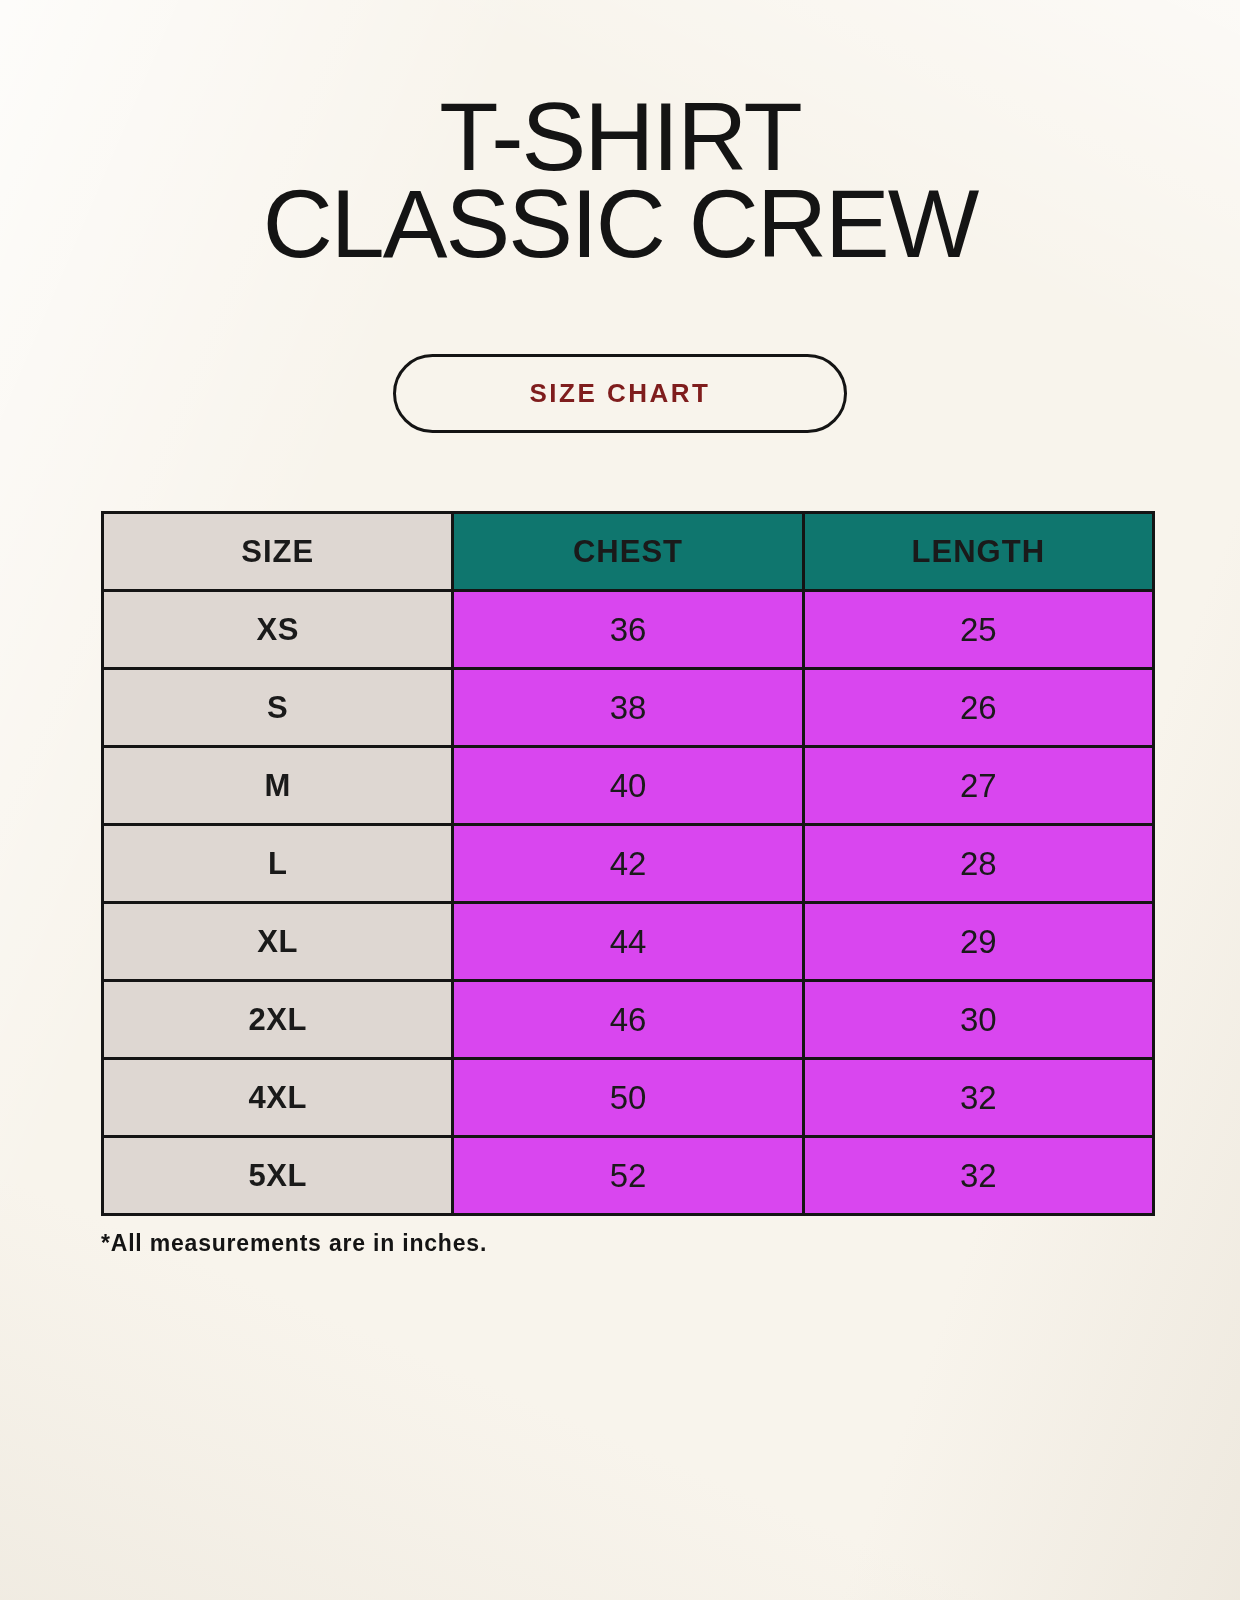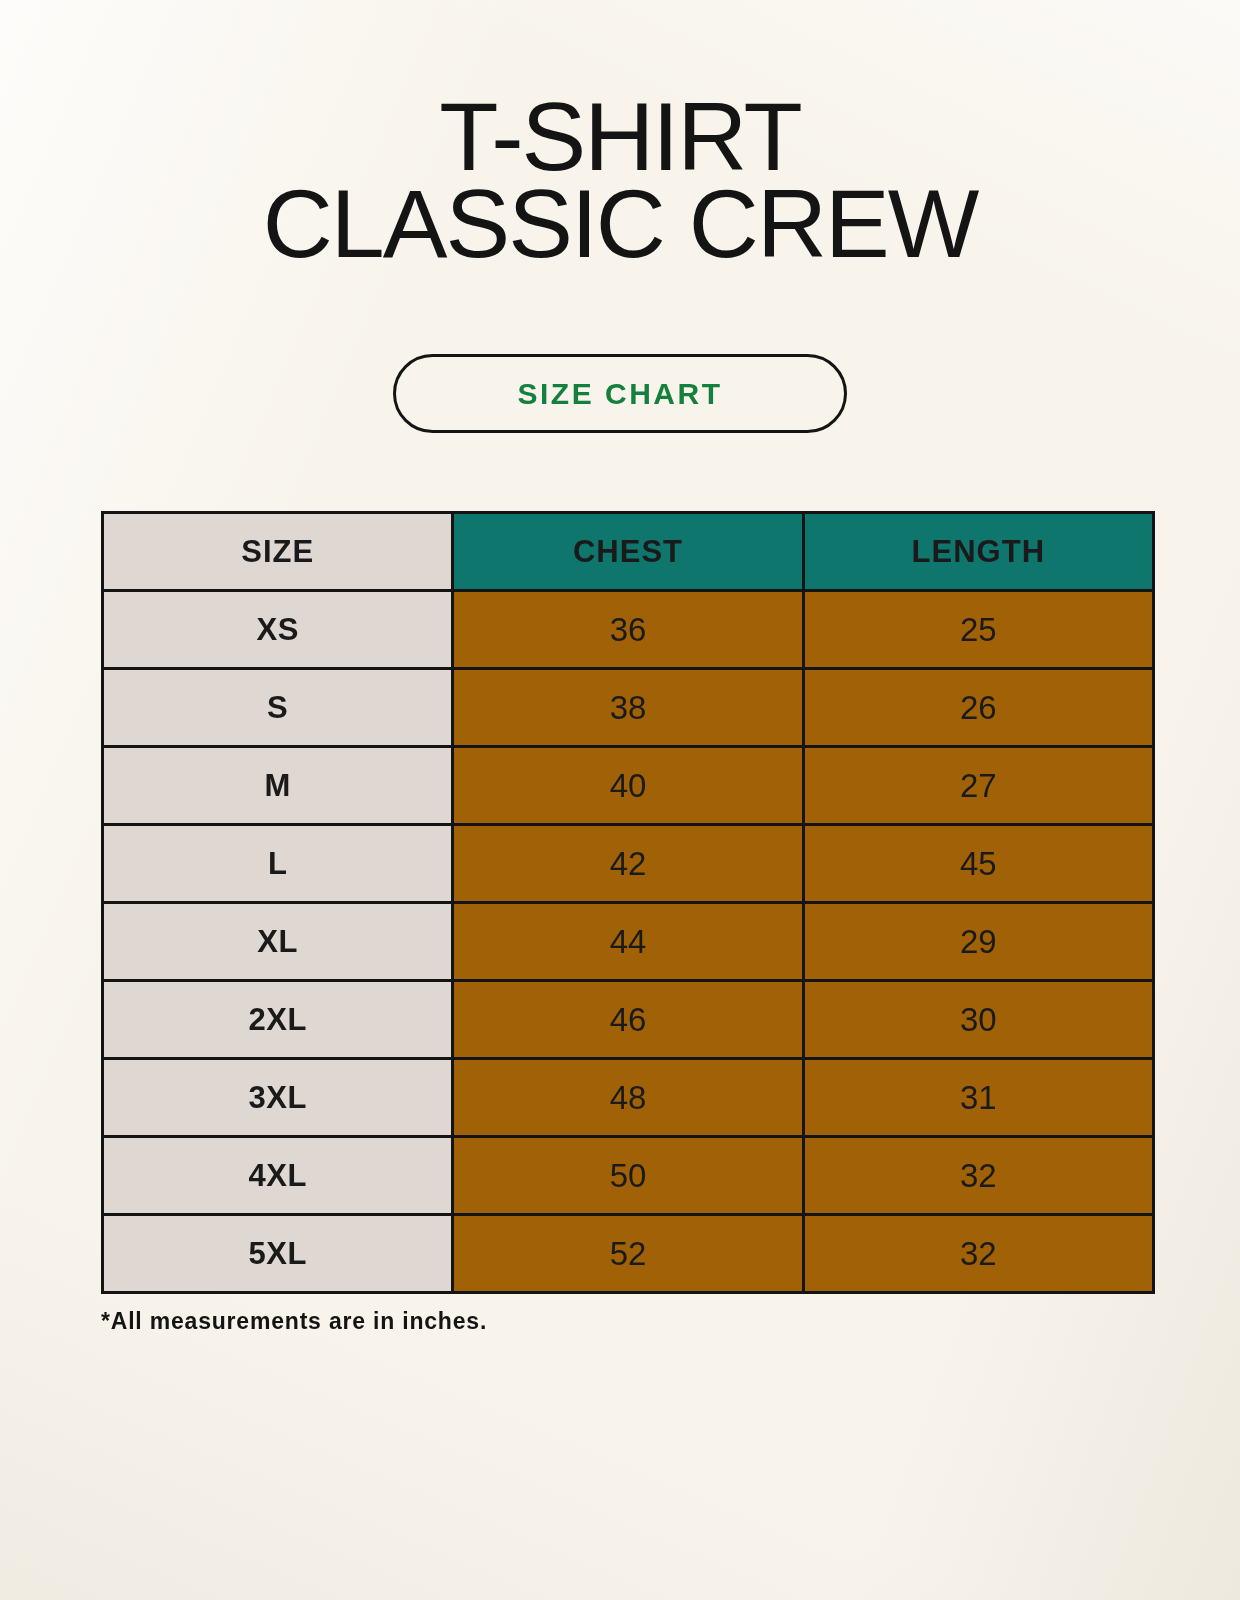--- a/index.html
+++ b/index.html
@@ -37,21 +37,21 @@
   .badge {
     margin:87px auto 0 auto;
     width:454px; height:79px;
     box-sizing:border-box;
     border:3px solid #141414;
     border-radius:46px;
     display:flex; align-items:center; justify-content:center;
     background:transparent;
   }
   .badge span {
-    font-size:30px; font-weight:bold; letter-spacing:2.5px; color:#15803d;
+    font-size:26px; font-weight:bold; letter-spacing:2.5px; color:#7f1d1d;
   }
 
   table.size-chart {
     margin:78px 0 0 101px;
     width:1054px;
     border-collapse:collapse;
     table-layout:fixed;
   }
   table.size-chart th, table.size-chart td {
     border:3px solid #141414;
@@ -63,21 +63,21 @@
   thead th {
     font-size:31px; font-weight:bold; letter-spacing:1px;
   }
   th.size-head { background:#ded7d2; }
   th.accent    { background:#0f766e; }
   td.size-cell {
     background:#ded7d2;
     font-size:31px; font-weight:bold; letter-spacing:0.5px;margin-left:27px;
   }
   td.value {
-    background:#a16207;
+    background:#d946ef;
     font-size:33px; font-weight:400;
   }
 
   .footnote {
     width:1055px;
     margin:14px 0 0 101px;
     font-size:23px;
     font-weight:bold;
     letter-spacing:0.8px;
     color:#141414;
@@ -119,36 +119,31 @@
           <td class="value">26</td>
         </tr>
         <tr>
           <td class="size-cell">M</td>
           <td class="value">40</td>
           <td class="value">27</td>
         </tr>
         <tr>
           <td class="size-cell">L</td>
           <td class="value">42</td>
-          <td class="value">45</td>
+          <td class="value">28</td>
         </tr>
         <tr>
           <td class="size-cell">XL</td>
           <td class="value">44</td>
           <td class="value">29</td>
         </tr>
         <tr>
           <td class="size-cell">2XL</td>
           <td class="value">46</td>
           <td class="value">30</td>
-        </tr>
-        <tr>
-          <td class="size-cell">3XL</td>
-          <td class="value">48</td>
-          <td class="value">31</td>
         </tr>
         <tr>
           <td class="size-cell">4XL</td>
           <td class="value">50</td>
           <td class="value">32</td>
         </tr>
         <tr>
           <td class="size-cell">5XL</td>
           <td class="value">52</td>
           <td class="value">32</td>

